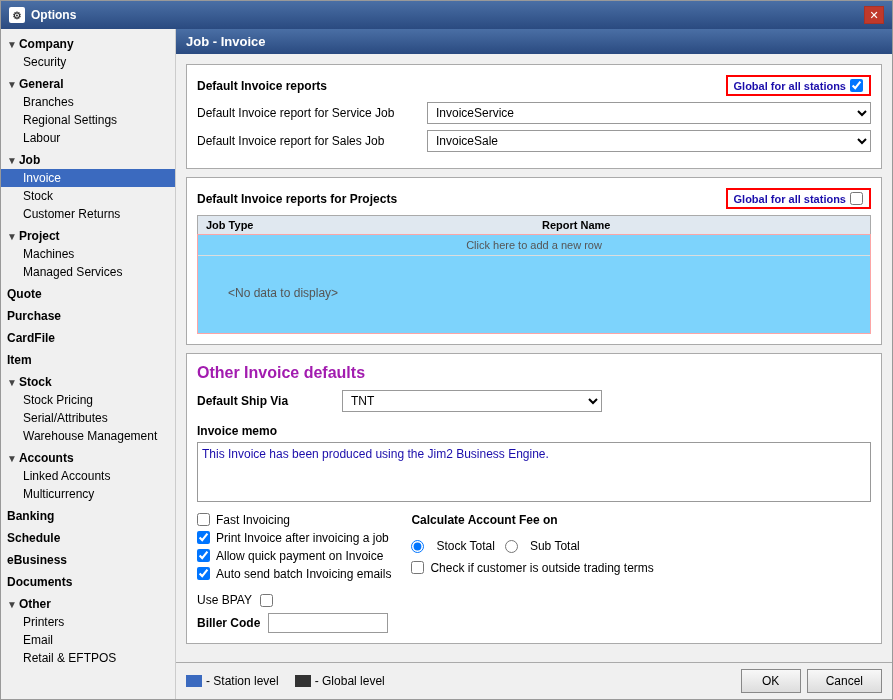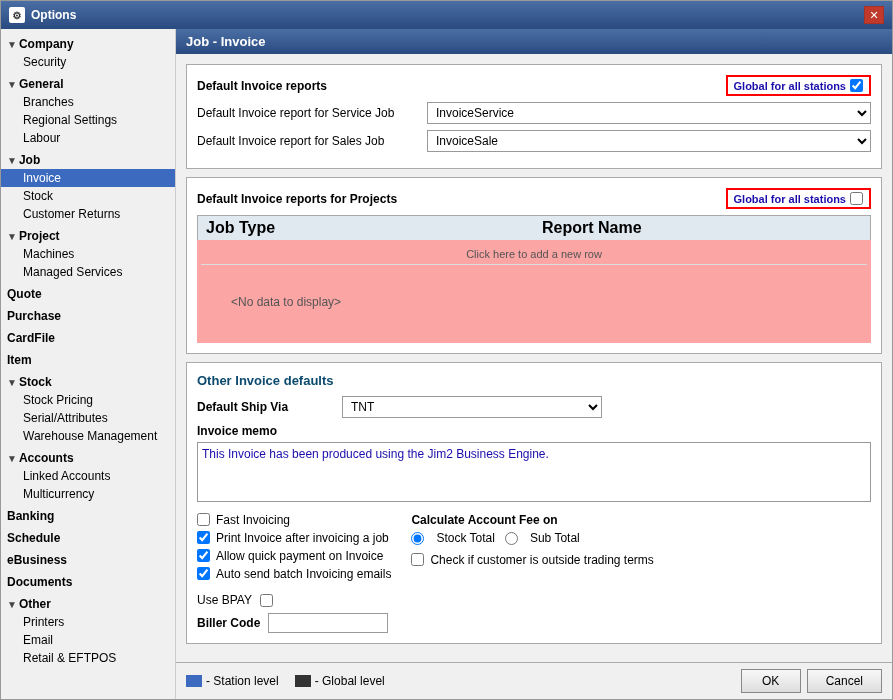--- a/index.html
+++ b/index.html
@@ -33,40 +33,40 @@
 
     .row { display: flex; align-items: center; margin-bottom: 6px; }
     .row-label { width: 230px; flex-shrink: 0; font-size: 12px; }
     .row-control { flex: 1; }
 
     .global-badge { border: 2px solid red; padding: 2px 6px; font-size: 11px; color: #1a0dab; font-weight: bold; display: inline-flex; align-items: center; gap: 4px; }
     .global-badge input[type=checkbox] { margin: 0; }
 
     select { width: 100%; border: 1px solid #999; padding: 2px 4px; font-size: 12px; background: white; }
 
-    .section-title { font-size: 13px; font-weight: bold; color: #0c4a6e; margin-bottom: 8px; }
+    .section-title { font-size: 16px; font-weight: bold; color: #a21caf; margin-bottom: 8px; }
 
     .table-header { display: flex; background: #e0e8f0; border: 1px solid #aaa; border-bottom: none; }
-    .table-header div { padding: 3px 8px; font-size: 16px; font-weight: bold; flex: 1; }
-    .table-body { border: 4px solid #fca5a5; min-height: 100px; background: #fca5a5; }
+    .table-header div { padding: 3px 8px; font-size: 11px; font-weight: bold; flex: 1; }
+    .table-body { border: 1px solid #fca5a5; min-height: 100px; background: #7dd3fc; }
     .table-add-row { text-align: center; padding: 4px; font-size: 11px; color: #555; border-bottom: 1px solid #ddd; }
     .table-no-data { text-align: left; padding: 30px; font-size: 12px; color: #555; }
 
     .other-defaults { margin-top: 4px; }
-    .ship-row { display: flex; align-items: center; margin-bottom: 6px; }
+    .ship-row { display: flex; align-items: center; margin-bottom: 12px; }
     .ship-label { width: 145px; font-size: 12px; font-weight: bold; }
 
     textarea { width: 100%; height: 60px; border: 1px solid #999; font-size: 12px; padding: 4px; resize: none; font-family: inherit; color: #1a0dab; }
 
     .checkbox-row { display: flex; align-items: flex-start; gap: 6px; margin-bottom: 4px; font-size: 12px; }
     .checkbox-row input[type=checkbox] { margin: 0; }
 
     .radio-group { display: flex; align-items: center; gap: 10px; font-size: 12px; }
     .radio-group label { display: flex; align-items: center; gap: 12px; }
-    .fee-label { font-size: 12px; font-weight: bold; margin-bottom: 4px; }
+    .fee-label { font-size: 12px; font-weight: bold; margin-bottom: 12px; }
 
     .bpay-row { display: flex; align-items: center; gap: 8px; font-size: 12px; margin-bottom: 6px; }
     .biller-row { display: flex; align-items: center; gap: 8px; font-size: 12px; }
     .biller-row label { font-weight: bold; }
     .biller-input { width: 120px; border: 1px solid #999; padding: 2px 4px; font-size: 12px; height: 20px; }
 
     .bottom-bar { background: #f0f0f0; border-top: 1px solid #aaa; padding: 6px 10px; display: flex; align-items: center; justify-content: space-between; }
     .legend { display: flex; align-items: center; gap: 16px; font-size: 12px; }
     .legend-item { display: flex; align-items: center; gap: 4px; }
     .legend-box-blue { width: 16px; height: 12px; background: #3b6abf; }

